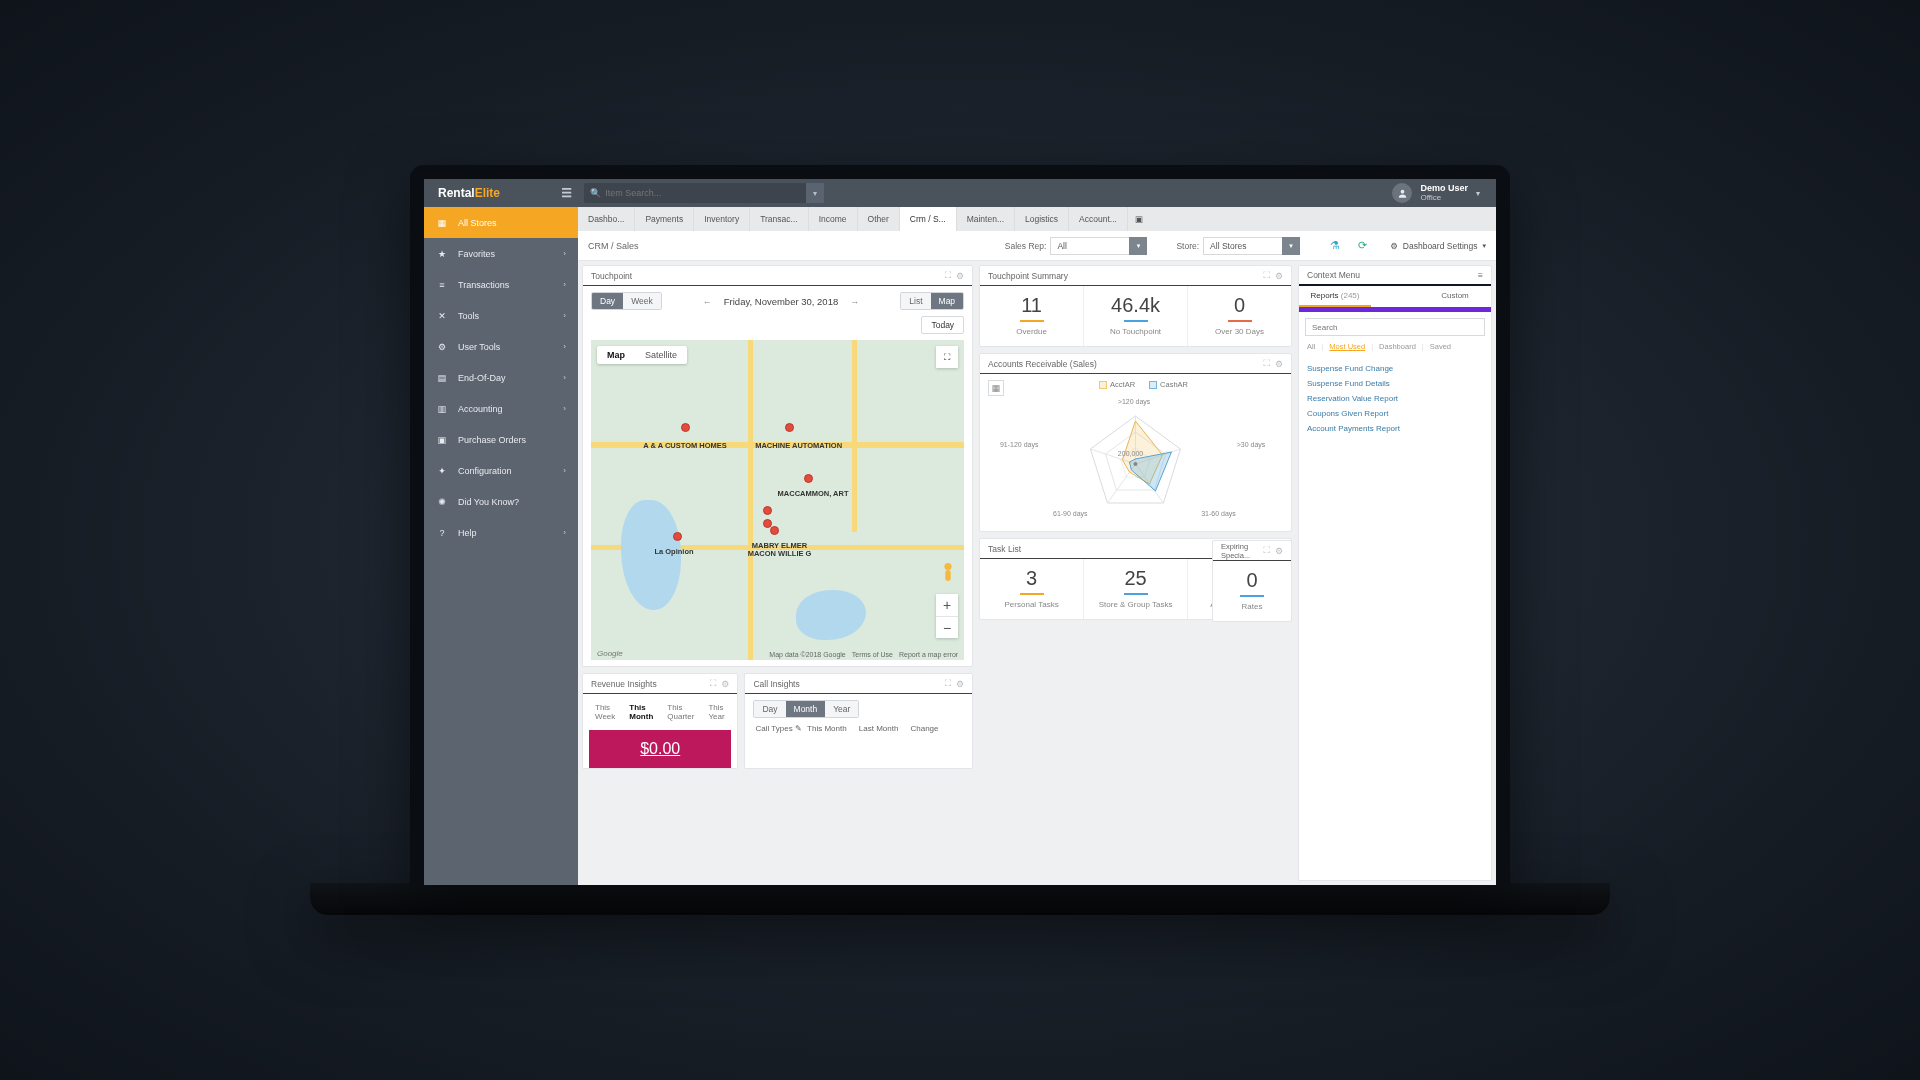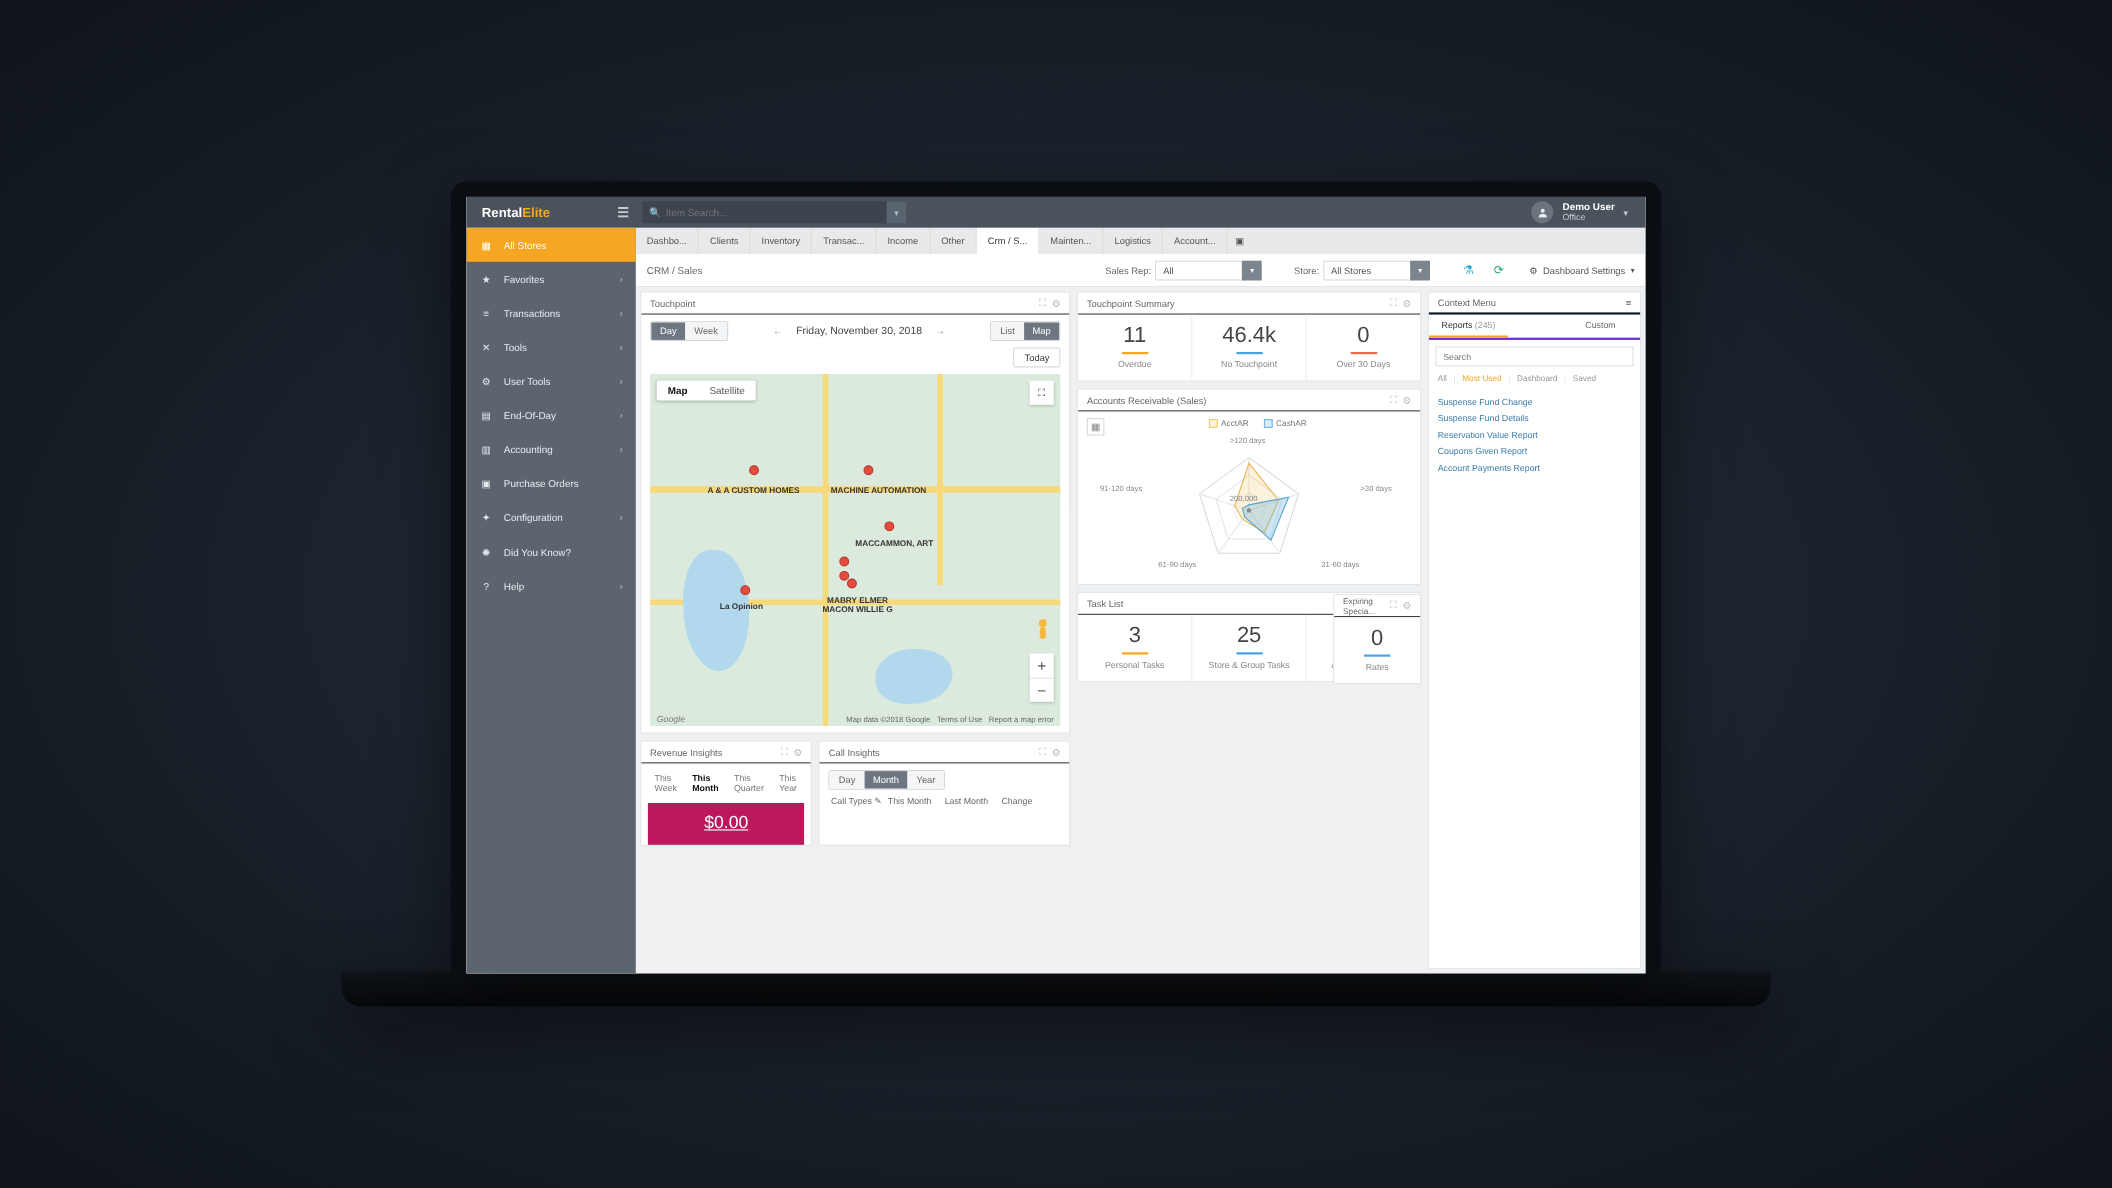--- a/index.html
+++ b/index.html
@@ -77,29 +77,29 @@
 .kpi { flex: 1; text-align: center; padding: 8px 4px 10px; }
 .kpi + .kpi { border-left: 1px solid #eceef0; }
 .kpi .v { font-size: 20px; color: #444; font-weight: 300; }
 .kpi .bar { width: 24px; height: 2px; margin: 3px auto 5px; }
 .kpi .l { font-size: 8px; color: #888; }
 .legend { display: flex; justify-content: center; gap: 14px; font-size: 7.5px; color: #777; margin-bottom: 6px; }
 .legbox { width: 8px; height: 8px; display: inline-block; border: 1px solid; margin-right: 3px; vertical-align: middle; }
 .radarwrap { position: relative; height: 130px; }
 .radarlbl { position: absolute; font-size: 7px; color: #888; }
 .ctxhead { height: 20px; border-bottom: 2px solid #0f172a; display: flex; align-items: center; padding: 0 8px; font-size: 8.5px; color: #666; }
-.ctxtabs { display: flex; border-bottom: 2px solid #6d28d9; gap: 48px; }
+.ctxtabs { display: flex; border-bottom: 5px solid #6d28d9; gap: 48px; }
 .ctxtabs .ct { flex: 1; padding: 5px 6px; font-size: 8px; cursor: pointer; color: #666; text-align: center; }
 .ctxtabs .ct.active { color: #333; border-bottom: 2px solid #f5a623; }
 .ctxsearch { margin: 6px; height: 18px; border: 1px solid #d7dadd; }
 .ctxsearch input { width: 100%; height: 100%; border: none; outline: none; padding: 0 6px; font-size: 8px; }
 .ctxfilter { display: flex; gap: 6px; padding: 0 8px 6px; font-size: 7.5px; color: #999; flex-wrap: wrap; }
 .ctxfilter span { cursor: pointer; }
 .ctxfilter .sep { color: #ddd; }
-.ctxfilter .active { color: #f5a623; }
+.ctxfilter .active { color: #f5a623; text-decoration: underline; }
 .reportlist { padding: 4px 8px 10px; }
 .reportlist div { font-size: 8px; color: #3a7ba8; padding: 3px 0; cursor: pointer; }
 .row2 { display: flex; gap: 6px; }
 .row2 .panel { flex: 1; }
 .tabsin { display: flex; gap: 2px; font-size: 8px; color: #777; padding: 2px 0; }
 .tabsin span { padding: 3px 6px; cursor: pointer; }
 .tabsin span.active { color: #111; font-weight: 600; }
 .bigrev { background: #be185d; color: #fff; height: 38px; display: flex; align-items: center; justify-content: center; font-size: 16px; margin-top: 4px; text-decoration: underline; }
 .calltbl { font-size: 8px; color: #666; }
 .calltbl .hdr { display: flex; padding: 6px 2px 2px; }
@@ -192,21 +192,21 @@
               <span class="ico">?</span>
               <span>Help</span>
               <span class="chev">›</span>
             </div>
     </div>
 
     <div class="main">
 
       <div class="tabs">
         <div class="tab">Dashbo...</div>
-        <div class="tab">Clients</div>
+        <div class="tab">Payments</div>
         <div class="tab">Inventory</div>
         <div class="tab">Transac...</div>
         <div class="tab">Income</div>
         <div class="tab">Other</div>
         <div class="tab active">Crm / S...</div>
         <div class="tab">Mainten...</div>
         <div class="tab">Logistics</div>
         <div class="tab">Account...</div>
         <div class="add">▣</div>
       </div>

